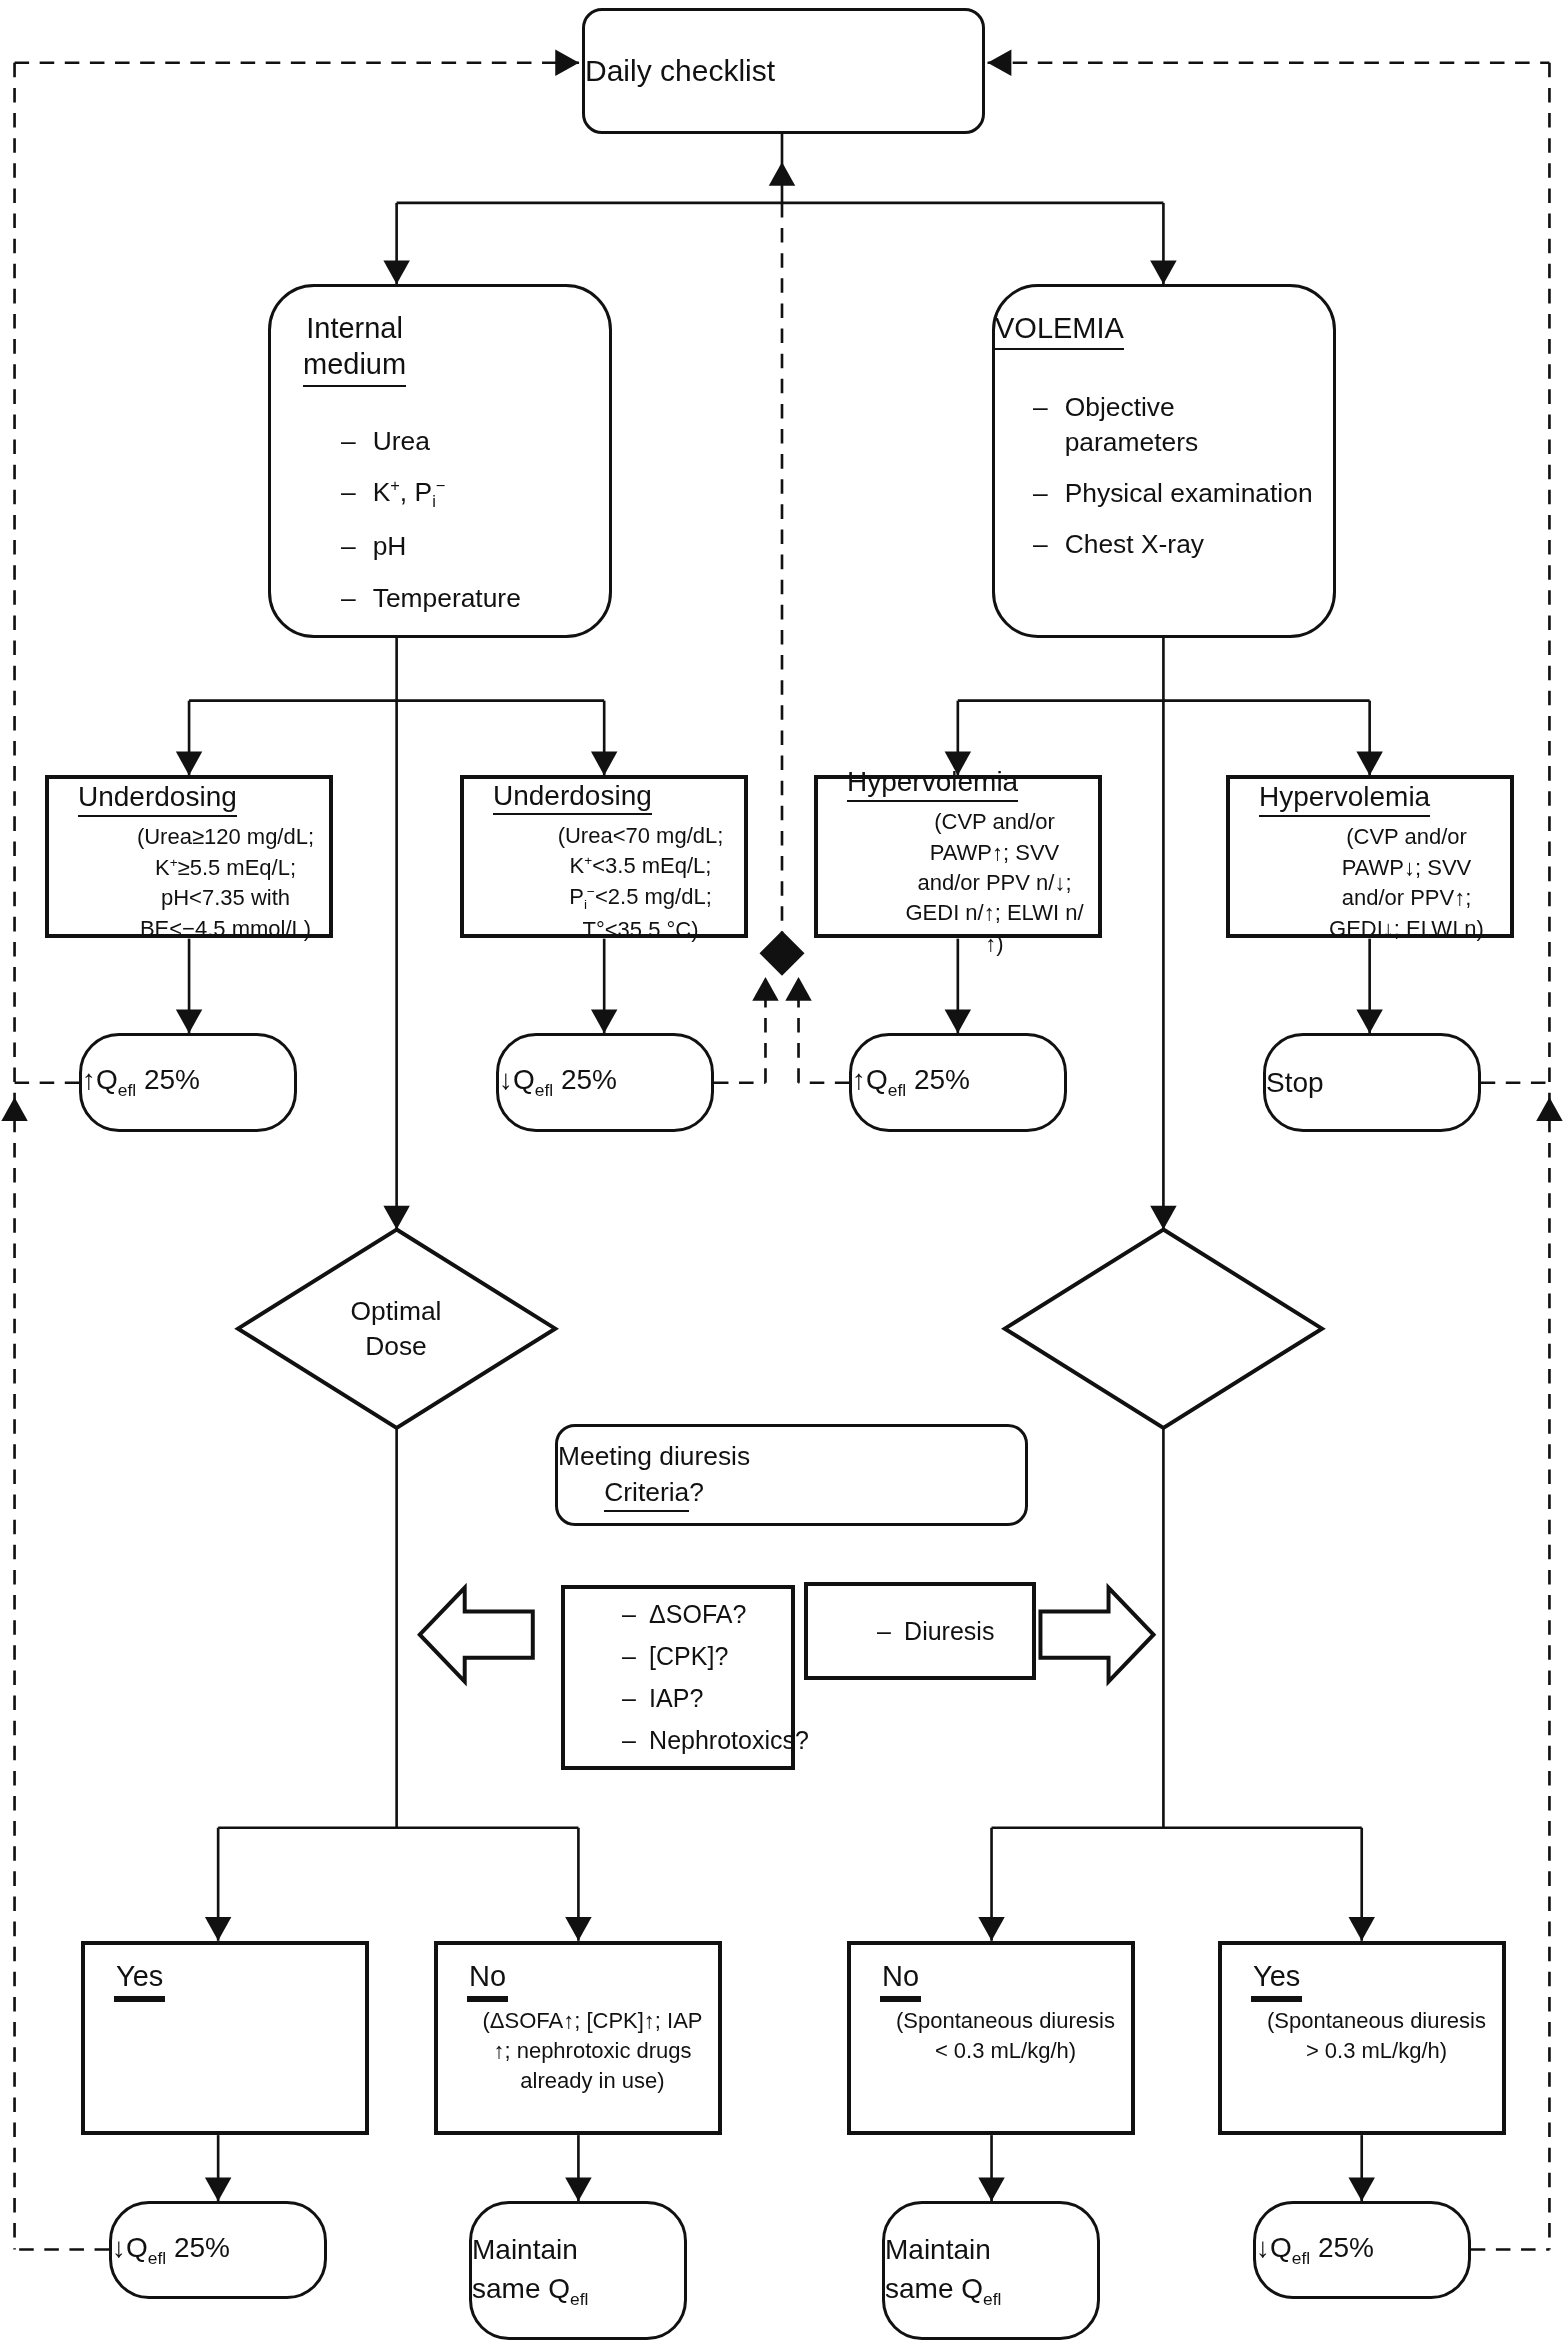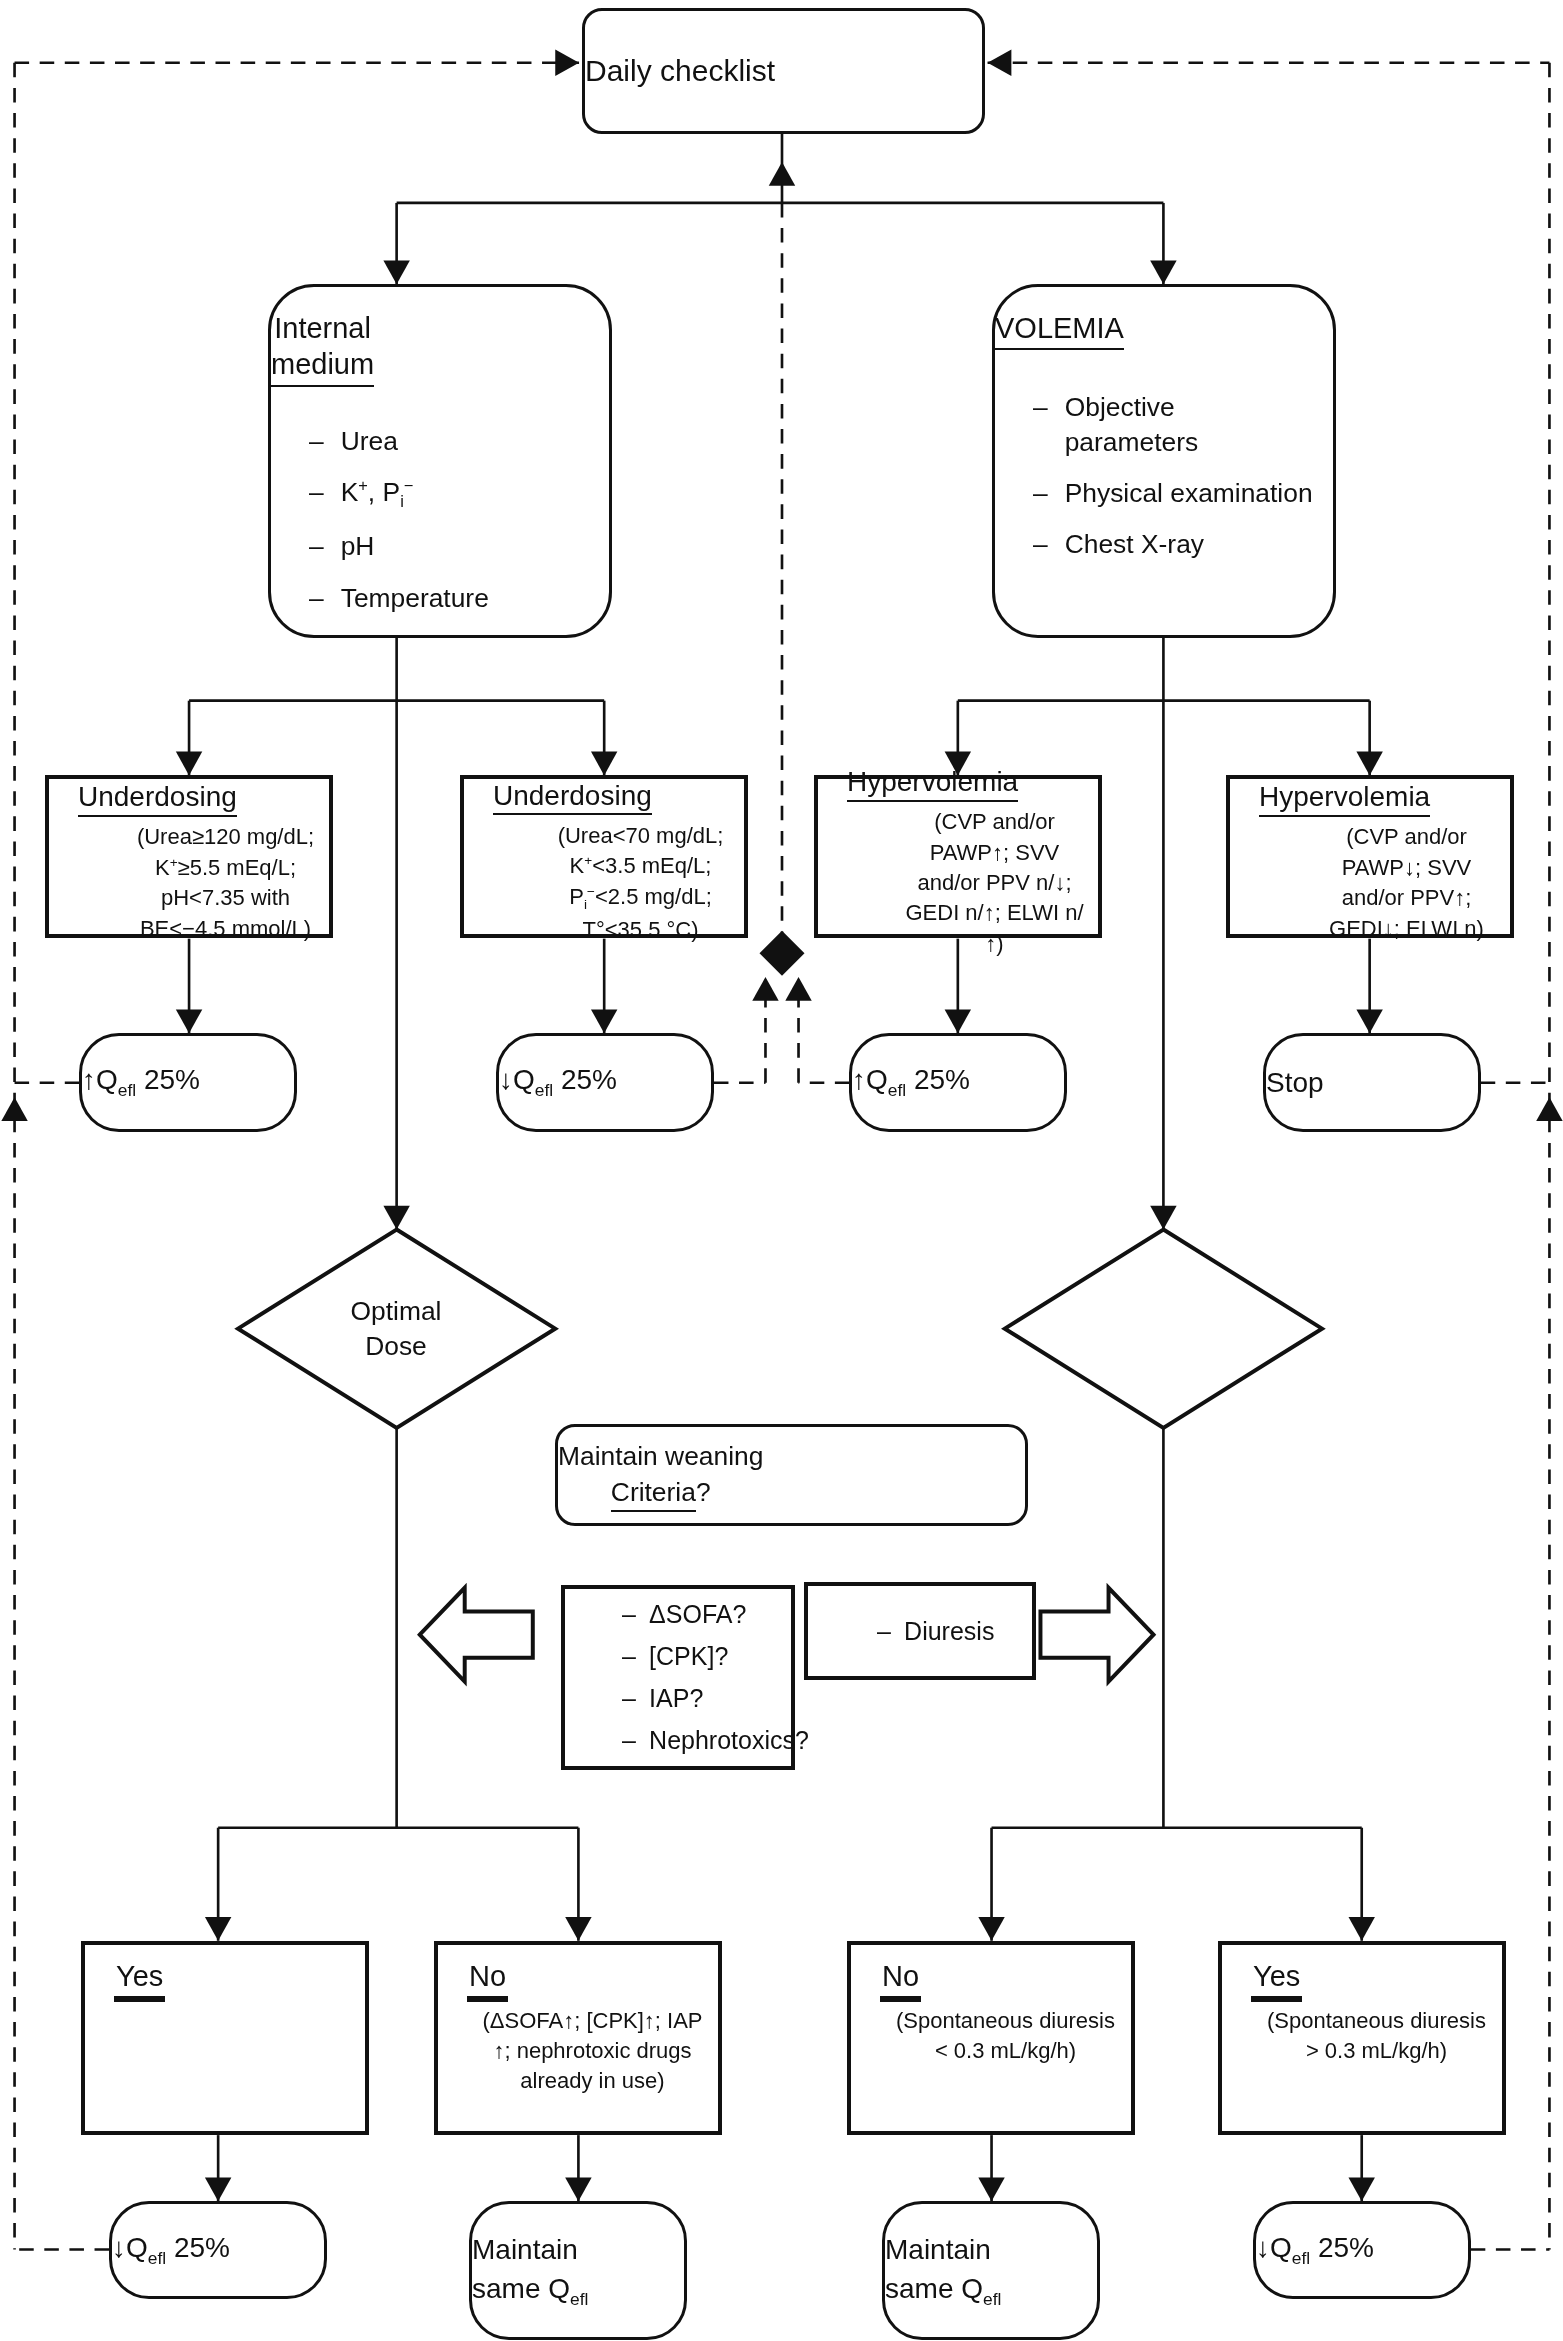--- a/index.html
+++ b/index.html
@@ -126,21 +126,21 @@
 
       <polygon points="635,2473 703,2402 703,2438 806,2438 806,2508 703,2508 703,2544"></polygon>
       <polygon points="1745,2473 1677,2402 1677,2438 1574,2438 1574,2508 1677,2508 1677,2544"></polygon>
     </g>
   </svg>
 
   <div class="node round-sm" style="left:582px;top:8px;width:403px;height:126px;">
     <div style="font-size:30px;">Daily checklist</div>
   </div>
 
-  <div class="node round-lg" style="left:268px;top:284px;width:344px;height:354px;">
+  <div class="node round-lg" style="left:268px;top:284px;width:344px;height:354px;padding-left:32px;">
     <div class="big-title">
       <div>Internal</div>
       <div class="title-underline">medium</div>
     </div>
     <div class="items" style="margin-top:17px;">
       <div class="item">
         <span class="dash">–</span>
         <span>Urea</span>
         </div>
       <div class="item">
@@ -211,21 +211,21 @@
     <span>Stop</span>
     </div>
 
   <div class="diamond-label" style="left:264px;top:1269px;width:264px;height:119px;">
     <div>Optimal</div>
     <div>Dose</div>
   </div>
 
   <div class="node round-sm" style="left:555px;top:1424px;width:473px;height:102px;">
     <div style="font-size:26.4px;line-height:1.35;">
-      <div>Maintain weaning</div>
+      <div>Meeting diuresis</div>
       <div><span class="title-underline" style="border-bottom-width:2.6px;">Criteria</span><span>?</span></div>
     </div>
   </div>
 
   <div class="node rect" style="left:561px;top:1585px;width:234px;height:185px;justify-content:space-evenly;">
     <div class="item" style="margin:0;font-size:25px;width:100%;box-sizing:border-box;padding-left:28px;gap:13.2px;">
       <span class="dash">–</span>
       <span>ΔSOFA?</span>
       </div>
     <div class="item" style="margin:0;font-size:25px;width:100%;box-sizing:border-box;padding-left:28px;gap:13.2px;">

